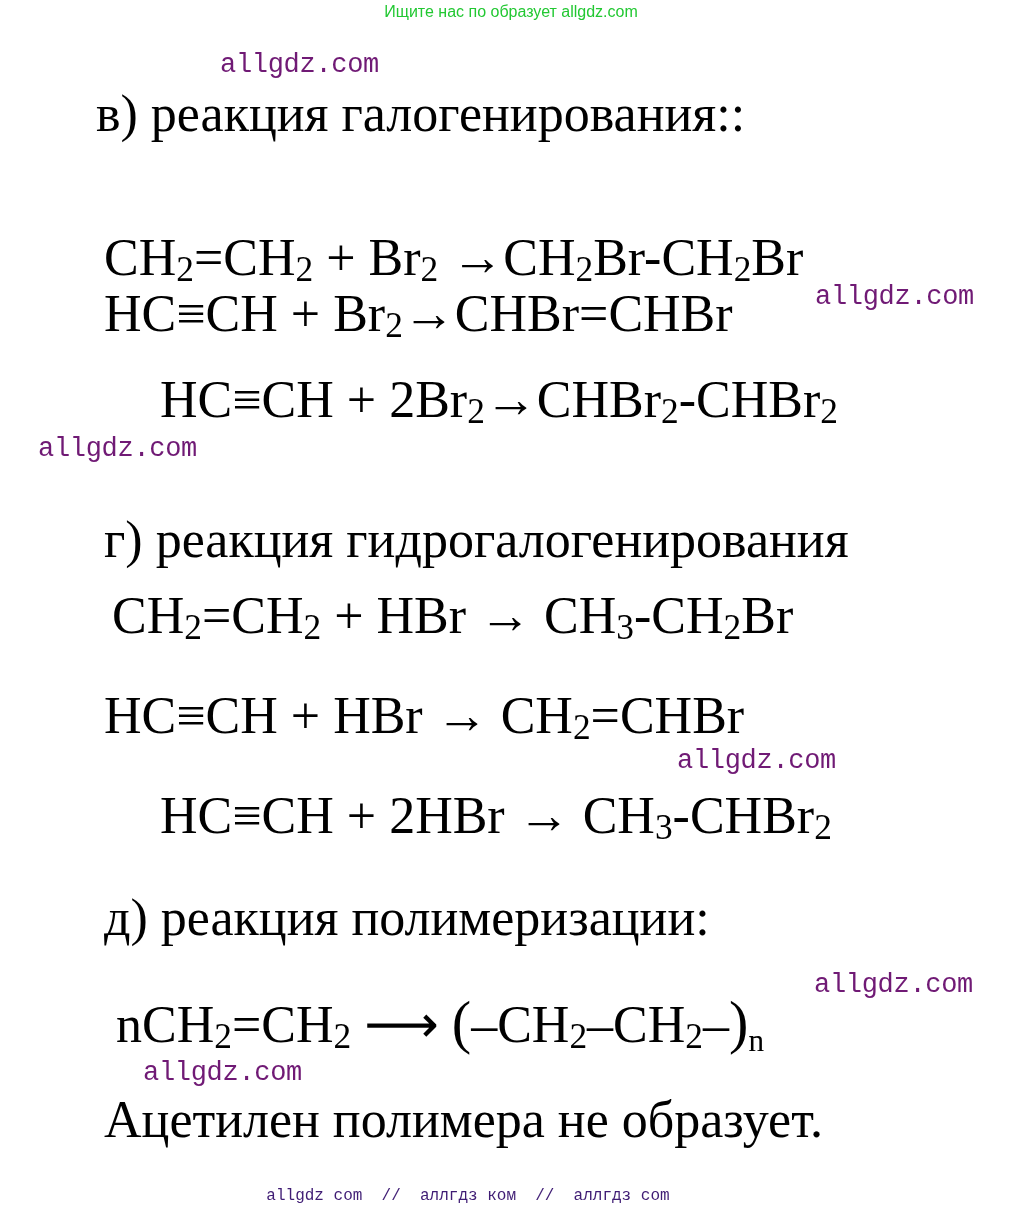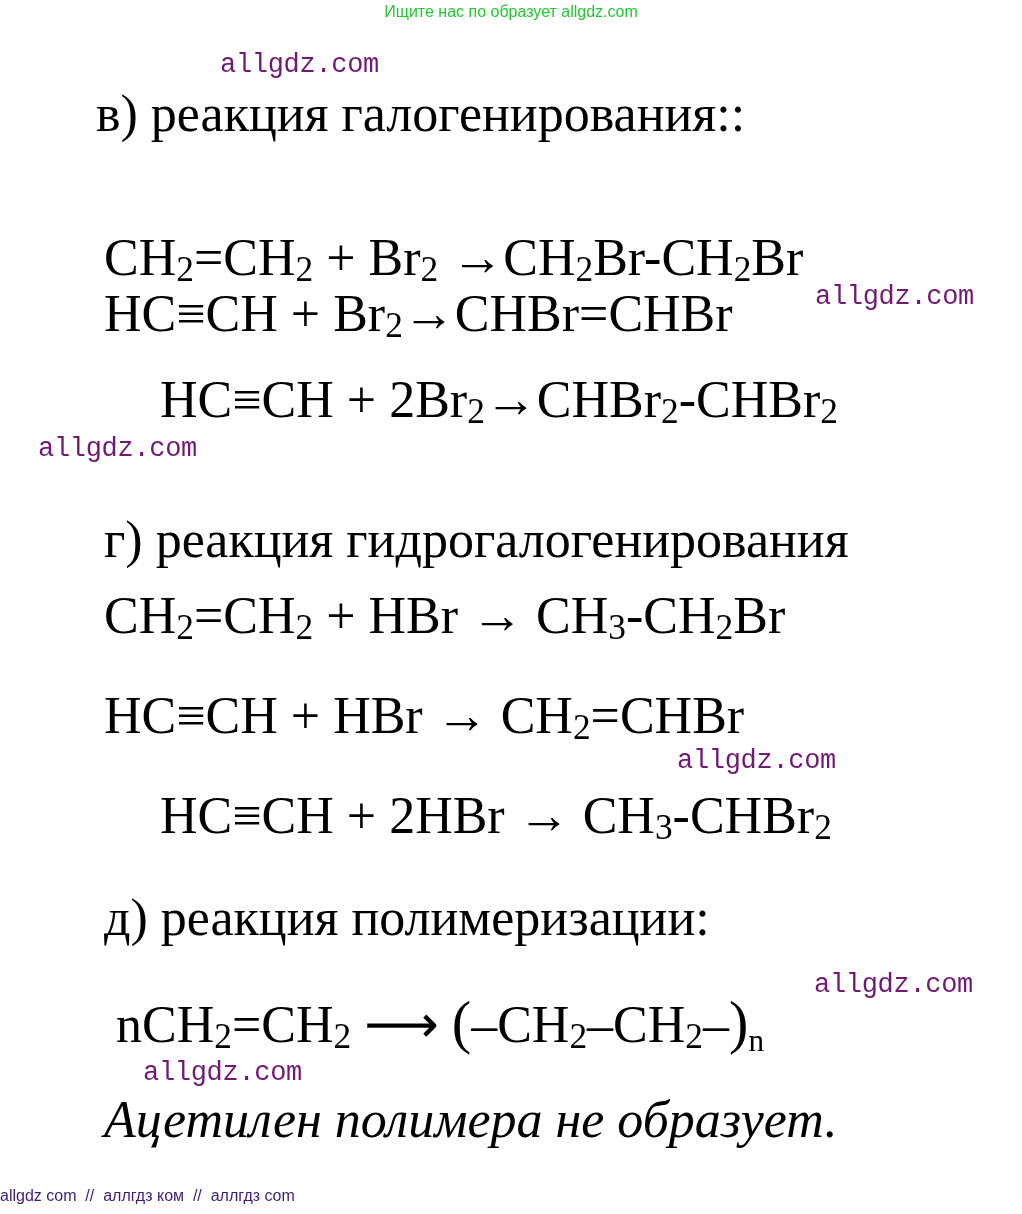--- a/index.html
+++ b/index.html
@@ -21,22 +21,22 @@
       text-align: center;
       font-family: "Liberation Sans", sans-serif;
       font-size: 16px;
       color: #22c832;
     }
     .footer-banner {
       position: absolute;
       top: 1187px;
       left: 0;
       width: 936px;
-      text-align: left;
-      font-family: Liberation Sans, sans-serif;
+      text-align: center;
+      font-family: Liberation Mono, monospace;
       font-size: 16px;
       color: #3f1c74;
       white-space: pre;
     }
     .watermark {
       position: absolute;
       font-family: Liberation Mono, monospace;
       font-size: 27px;
       color: #701a75;
       letter-spacing: -0.3px;
@@ -84,25 +84,25 @@
 <div class="line heading" style="left:96px; top:88px;">в) реакция галогенирования::</div>
 
 <div class="line eq" style="left:104px; top:188px;margin-top:44px;"><span>CH</span><span class="sub">2</span><span>=CH</span><span class="sub">2</span><span style="white-space:pre"> + Br</span><span class="sub">2</span><span style="white-space:pre"> →CH</span><span class="sub">2</span><span>Br-CH</span><span class="sub">2</span><span>Br</span></div>
 
 <div class="line eq" style="left:104px; top:288px;"><span>HC≡CH + Br</span><span class="sub">2</span><span>→CHBr=CHBr</span></div>
 
 <div class="line eq" style="left:160px; top:374px;"><span>HC≡CH + 2Br</span><span class="sub">2</span><span>→CHBr</span><span class="sub">2</span><span>-CHBr</span><span class="sub">2</span></div>
 
 <div class="line heading" style="left:104px; top:490px;margin-top:24px;">г) реакция гидрогалогенирования</div>
 
-<div class="line eq" style="left:104px; top:590px;"><span>CH</span><span class="sub">2</span><span>=CH</span><span class="sub">2</span><span style="white-space:pre"> + HBr → CH</span><span class="sub">3</span><span>-CH</span><span class="sub">2</span><span>Br</span></div>
+<div class="line eq" style="left:112px; top:590px;"><span>CH</span><span class="sub">2</span><span>=CH</span><span class="sub">2</span><span style="white-space:pre"> + HBr → CH</span><span class="sub">3</span><span>-CH</span><span class="sub">2</span><span>Br</span></div>
 
 <div class="line eq" style="left:104px; top:690px;"><span>HC≡CH + HBr → CH</span><span class="sub">2</span><span>=CHBr</span></div>
 
 <div class="line eq" style="left:160px; top:790px;"><span>HC≡CH + 2HBr → CH</span><span class="sub">3</span><span>-CHBr</span><span class="sub">2</span></div>
 
 <div class="line heading" style="left:104px; top:892px;">д) реакция полимеризации:</div>
 
 <div class="line eq" style="left:116px; top:994px;"><span>nCH</span><span class="sub">2</span><span>=CH</span><span class="sub">2</span><span style="white-space:pre"> ⟶ </span><span class="paren">(</span><span>–CH</span><span class="sub">2</span><span>–CH</span><span class="sub">2</span><span>–</span><span class="paren">)</span><span class="sub-n">n</span></div>
 
-<div class="line heading" style="left:104px; top:1094px;font-style:italic;">Ацетилен полимера не образует.</div>
+<div class="line heading" style="left:104px; top:1094px;">Ацетилен полимера не образует.</div>
 
 <div class="footer-banner">allgdz com  //  аллгдз ком  //  аллгдз com</div>
 
 </body></html>

